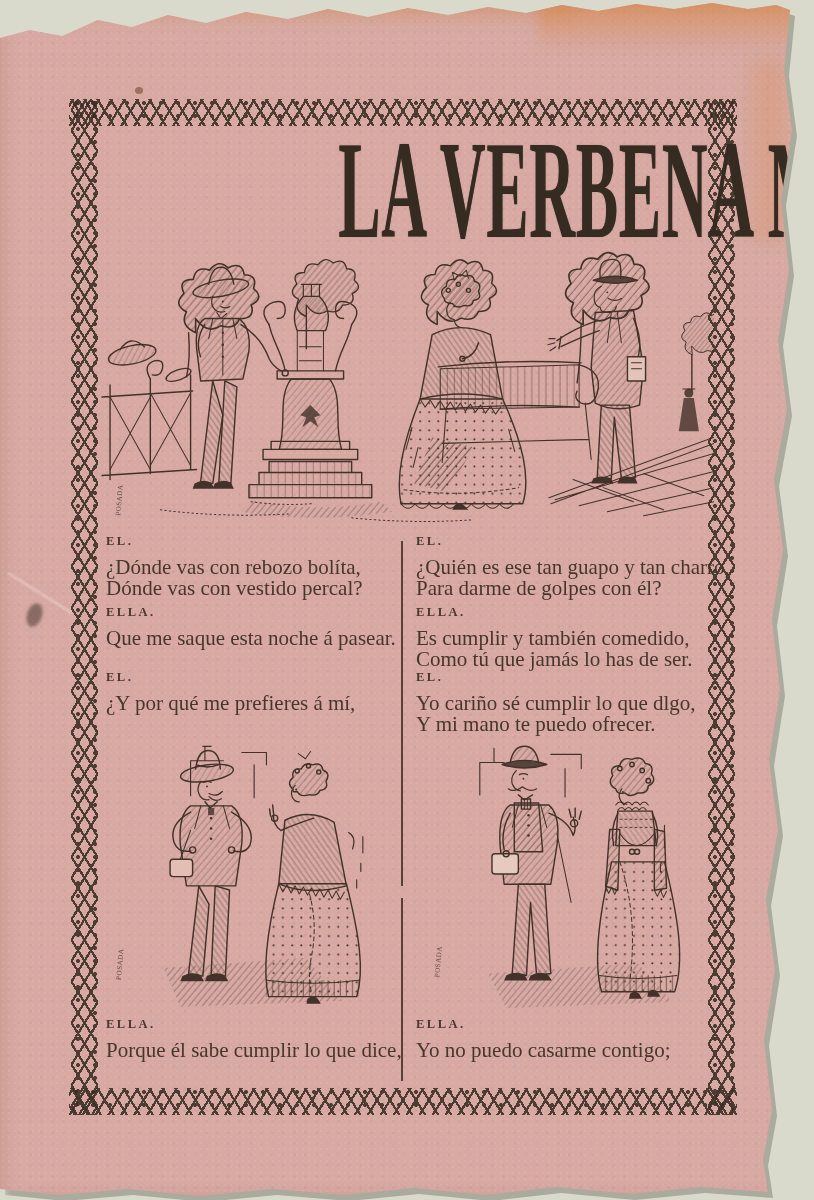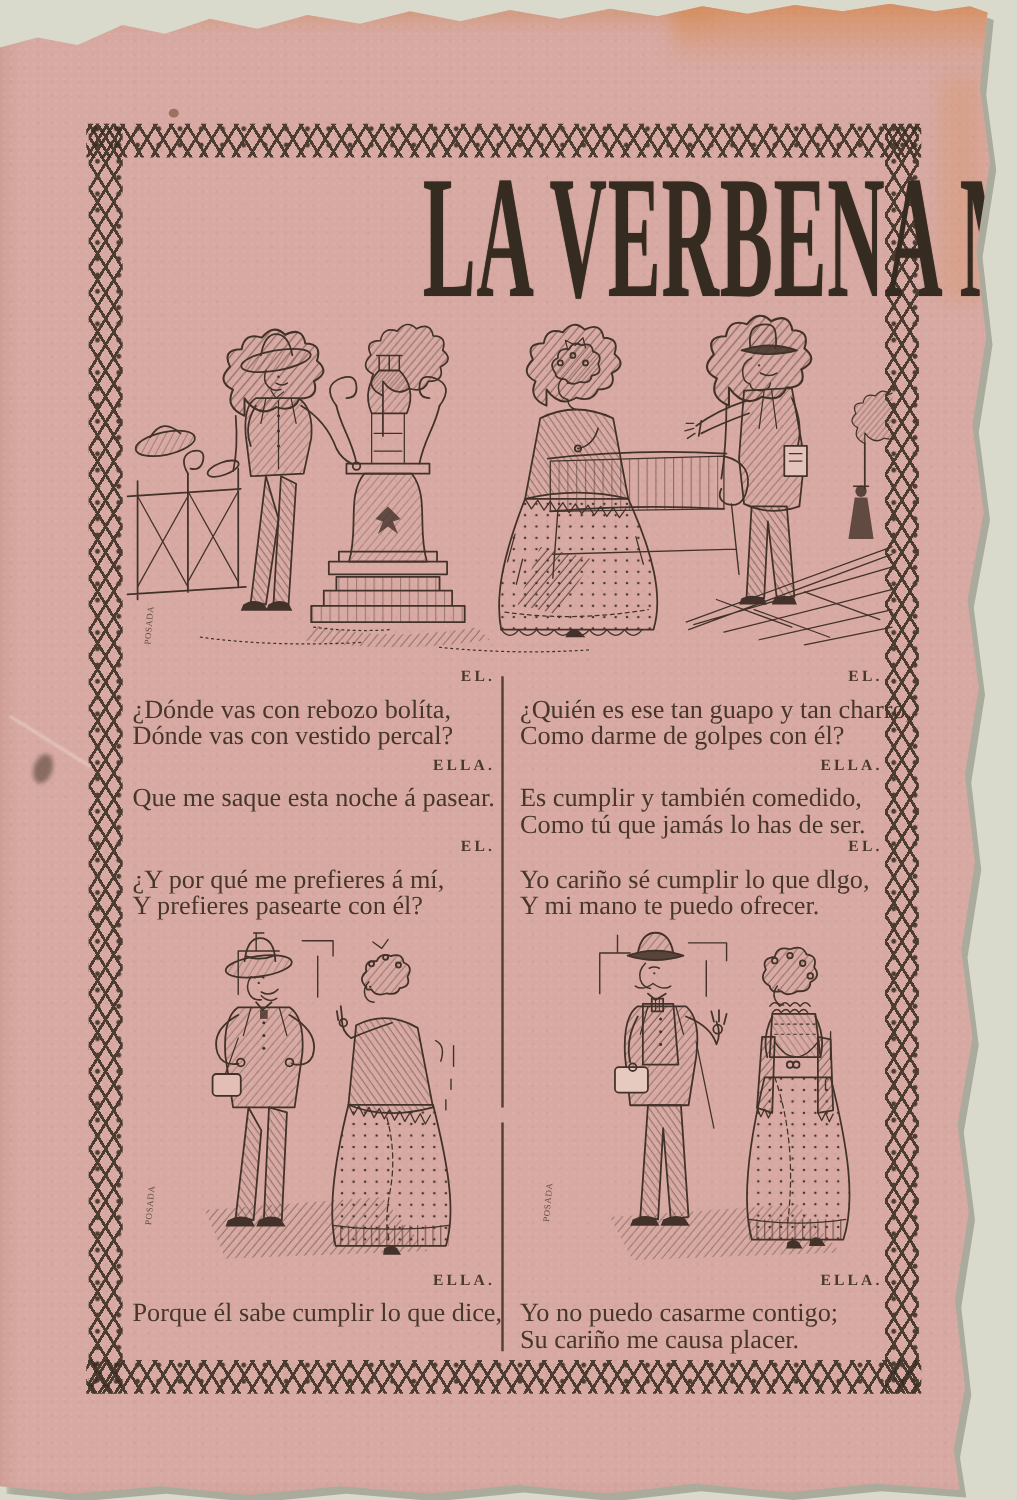--- a/index.html
+++ b/index.html
@@ -39,21 +39,21 @@
   .orn.bottom{left:0;top:989px;width:668px;height:27px;}
   .orn.left{left:2px;top:0;width:27px;height:1016px;}
   .orn.right{left:639px;top:0;width:27px;height:1016px;}
   
   .title-wrap{position:absolute;left:69px;top:121px;width:668px;text-align:center;}
   .title{display:inline-block;white-space:nowrap;font-weight:700;font-size:106px;line-height:1;
     color:#362b21;letter-spacing:1px;transform:scale(.60,1.32);transform-origin:center top;
     text-shadow:0 0 1px rgba(54,43,33,.6);}
   
   .stanza{position:absolute;width:290px;color:#47362c;}
-  .stanza .speaker{text-align:right;font-size:12.5px;font-weight:700;letter-spacing:2.5px;
+  .stanza .speaker{text-align:left;font-size:12.5px;font-weight:700;letter-spacing:2.5px;
     margin-bottom:8px;color:#4a382d;}
   .stanza .vline{font-size:21px;line-height:21px;white-space:nowrap;}
   .divider{position:absolute;left:401px;width:1.6px;background:rgba(64,48,38,.85);}
   .d1{top:541px;height:345px;}
   .d2{top:898px;height:183px;}
   svg text{font-family:"Liberation Serif",serif;}
 </style>
 </head>
 <body>
 
@@ -350,42 +350,40 @@
       <div class="vline">¿Dónde vas con rebozo bolíta,</div>
       <div class="vline">Dónde vas con vestido percal?</div>
     </section>
     <section class="stanza" style="left:106px;top:605px;">
       <div class="speaker">ELLA.</div>
       <div class="vline">Que me saque esta noche á pasear.</div>
     </section>
     <section class="stanza" style="left:106px;top:670px;">
       <div class="speaker">EL.</div>
       <div class="vline">¿Y por qué me prefieres á mí,</div>
-      <div class="vline">Y prefieres pasearte con él?</div>
     </section>
 
     <section class="stanza" style="left:416px;top:534px;">
       <div class="speaker">EL.</div>
       <div class="vline">¿Quién es ese tan guapo y tan charro,</div>
-      <div class="vline">Como darme de golpes con él?</div>
+      <div class="vline">Para darme de golpes con él?</div>
     </section>
     <section class="stanza" style="left:416px;top:605px;">
       <div class="speaker">ELLA.</div>
       <div class="vline">Es cumplir y también comedido,</div>
       <div class="vline">Como tú que jamás lo has de ser.</div>
     </section>
     <section class="stanza" style="left:416px;top:670px;">
       <div class="speaker">EL.</div>
       <div class="vline">Yo cariño sé cumplir lo que dlgo,</div>
       <div class="vline">Y mi mano te puedo ofrecer.</div>
     </section>
 
     <section class="stanza" style="left:106px;top:1017px;">
       <div class="speaker">ELLA.</div>
       <div class="vline">Porque él sabe cumplir lo que dice,</div>
     </section>
     <section class="stanza" style="left:416px;top:1017px;">
       <div class="speaker">ELLA.</div>
       <div class="vline">Yo no puedo casarme contigo;</div>
-      <div class="vline">Su cariño me causa placer.</div>
     </section>
   </div>
 </div>
 
 </body></html>

